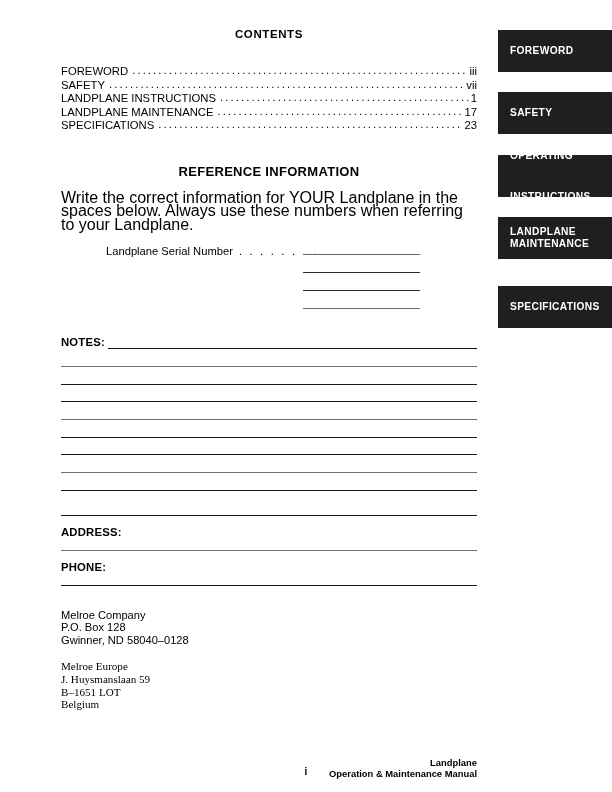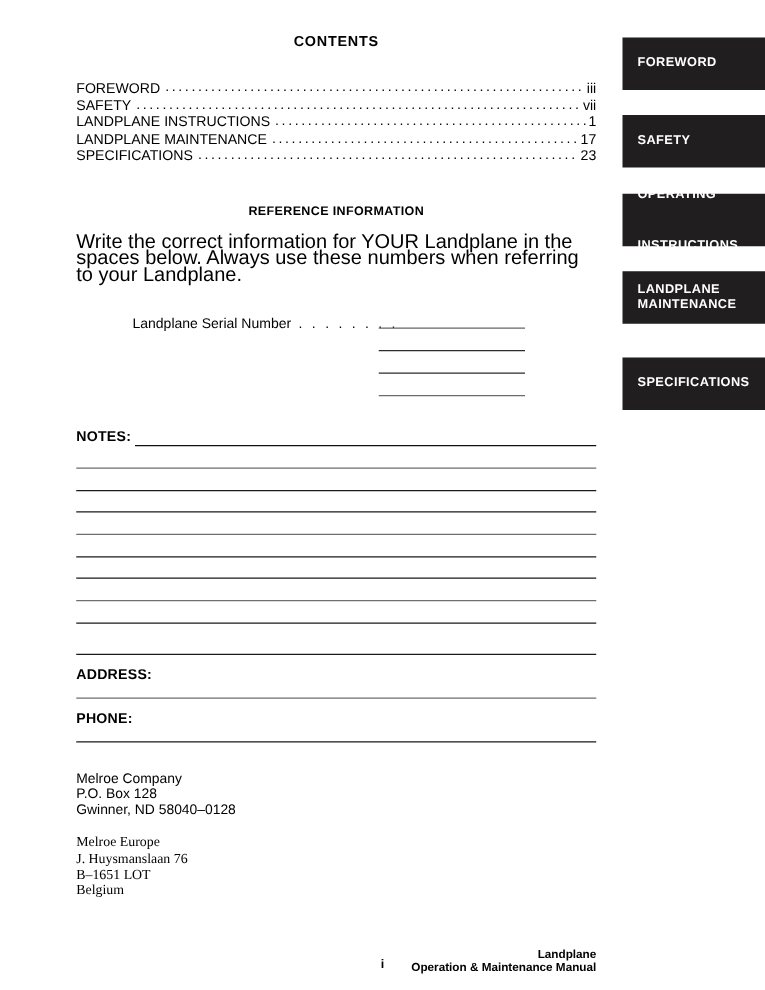--- a/index.html
+++ b/index.html
@@ -55,34 +55,34 @@
     top: -1px;
   }
   .toc-page {
     flex: 0 0 auto;
     text-align: right;
   }
 
   
   .ref-head {
     text-align: center;
-    font-size: 10px;
+    font-size: 13px;
     font-weight: bold;
     letter-spacing: 0.3px;
     margin-top: 31px;
   }
   .ref-body {
     margin-top: 12px;
     font-size: 16px;
     line-height: 13.4px;
   }
 
   
   .serial-block {
-    margin-top: 26px;
+    margin-top: 14px;
     position: relative;
     height: 72px;
   }
   .serial-label {
     position: absolute;
     left: 45px;
     top: 0;
     font-size: 11.2px;
     white-space: nowrap;
   }
@@ -271,21 +271,21 @@
   </div>
 
   <div class="addresses">
     <div class="addr-group">
       <div>Melroe Company</div>
       <div>P.O. Box 128</div>
       <div>Gwinner, ND 58040–0128</div>
     </div>
     <div class="addr-group">
       <div>Melroe Europe</div>
-      <div>J. Huysmanslaan 76</div>
+      <div>J. Huysmanslaan 59</div>
       <div>B–1651 LOT</div>
       <div>Belgium</div>
     </div>
   </div>
 
 </div>
 
 <div class="tab" style="top:30px;">
   <span>FOREWORD</span>
 </div>

